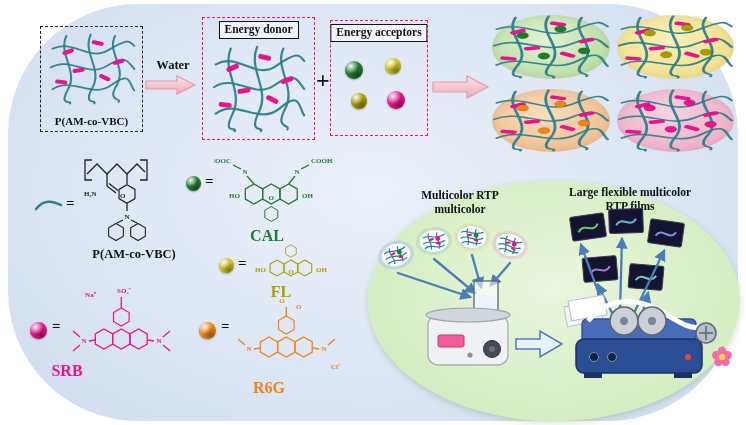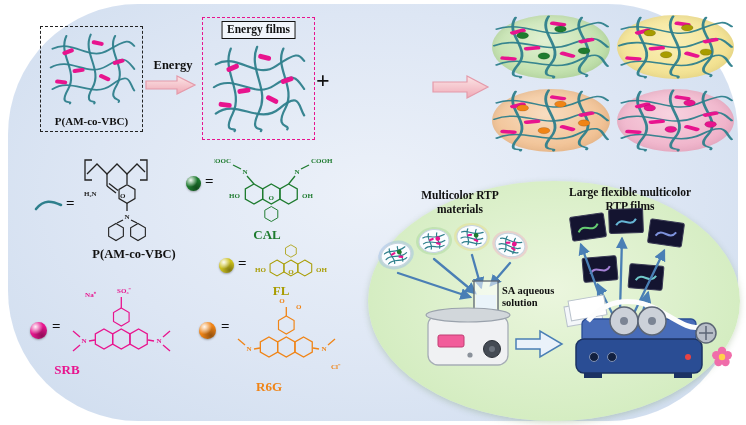--- a/index.html
+++ b/index.html
@@ -55,21 +55,21 @@
   .g4 { background: radial-gradient(ellipse at 45% 40%, #f7d3e0, #eeadc6 78%, #eaa0bc); }
   .g1 .dot { fill: var(--green); }
   .g2 .dot { fill: var(--olive); }
   .g3 .dot { fill: var(--orange); }
   .g4 .dot { fill: var(--magenta); }
   .dot { stroke: rgba(0,0,0,.25); stroke-width:.6; }
 
   .structure { position:absolute; }
   .structure path, .structure use, .structure polygon, .structure line { stroke:currentColor; fill:none; stroke-width:1.3; }
   .structure text { stroke:none; fill:currentColor; font-family:"Liberation Serif",serif; font-size:7px; font-weight:bold; }
-  .lbl { position:absolute; font-weight:bold; font-size:13px; text-align:center; }
+  .lbl { position:absolute; font-weight:bold; font-size:16px; text-align:center; }
   .lbl-polymer { font-size:12.5px; color:#111; }
   .lbl-cal { color:var(--green); }
   .lbl-fl  { color:var(--olive); }
   .lbl-srb { color:var(--magenta); }
   .lbl-r6g { color:var(--orange); }
 
   .process {
     position:absolute; left:368px; top:181px; width:372px; height:240px;
     border-radius:50%;
     background: radial-gradient(ellipse at 50% 45%, #ebf6de, #d5edc2 70%, #c7e6b2 100%);
@@ -142,40 +142,47 @@
     </defs>
   </svg>
 
   <div class="box-dashed-black" style="left:40px;top:26px;width:103px;height:106px">
     <svg style="position:absolute;left:8px;top:6px" width="87" height="72" viewBox="0 0 100 100" preserveAspectRatio="none">
       <use href="#net-rods" width="100" height="100"></use>
     </svg>
     <div class="box-label"><span>P(AM-</span><span class="it">co</span><span>-VBC)</span></div>
   </div>
 
-  <div class="water-label" style="left:147px;top:58px;width:52px">Energy</div>
+  <div class="water-label" style="left:147px;top:58px;width:52px">Water</div>
   <svg class="abs" style="left:145px;top:75px" width="52" height="20" viewBox="0 0 52 20">
     <defs>
       <linearGradient id="pinkgrad" x1="0" y1="0" x2="0" y2="1">
         <stop offset="0" stop-color="#fbe5e6"></stop>
           <stop offset="1" stop-color="#efa9b6"></stop>
       </linearGradient>
     </defs>
     <polygon class="arrow-pink" points="1,6 32,6 32,1 50,10 32,19 32,14 1,14"></polygon>
   </svg>
 
   <div class="box-dashed-magenta" style="left:202px;top:17px;width:113px;height:123px">
-    <div class="mini-title">Energy films</div>
+    <div class="mini-title">Energy donor</div>
     <svg style="position:absolute;left:9px;top:27px" width="94" height="88" viewBox="0 0 100 100" preserveAspectRatio="none">
       <use href="#net-rods" width="100" height="100"></use>
     </svg>
   </div>
 
   <div class="plus" style="left:316px;top:68px">+</div>
 
+  <div class="box-dashed-magenta" style="left:330px;top:20px;width:98px;height:116px">
+    <div class="mini-title">Energy acceptors</div>
+    <div class="sphere sp-green" style="left:14px;top:40px;width:18px;height:18px"></div>
+    <div class="sphere sp-yellow" style="left:54px;top:37px;width:16px;height:16px"></div>
+    <div class="sphere sp-olive" style="left:20px;top:72px;width:16px;height:16px"></div>
+    <div class="sphere sp-magenta" style="left:56px;top:70px;width:18px;height:18px"></div>
+  </div>
 
   <svg class="abs" style="left:432px;top:74px" width="58" height="26" viewBox="0 0 58 26">
     <polygon class="arrow-pink" points="1,8 35,8 35,2 56,13 35,24 35,18 1,18"></polygon>
   </svg>
 
   <div class="hydrogel g1" style="left:492px;top:15px;width:118px;height:64px">
     <svg viewBox="0 0 100 100" preserveAspectRatio="none">
       <use href="#net-rods" width="100" height="100"></use>
       <circle class="dot" cx="26" cy="32" r="5"></circle>
         <circle class="dot" cx="58" cy="22" r="5"></circle>
@@ -305,23 +312,22 @@
     <path d="M21,60 L27,59"></path>
       <path d="M12,56 L5,50"></path>
     <text x="91" y="62" text-anchor="middle">N</text>
     <path d="M86,60 L80,59"></path>
       <path d="M95,56 L102,50"></path>
     <text x="98" y="80" text-anchor="start">Cl⁻</text>
   </svg>
   <div class="lbl lbl-r6g" style="left:244px;top:379px;width:50px">R6G</div>
 
   <div class="process">
-    <div class="ptitle" style="left:44px;top:8px;width:96px">Multicolor RTP materials</div>
+    <div class="ptitle" style="left:44px;top:8px;width:96px">Multicolor RTP multicolor</div>
     <div class="ptitle" style="left:192px;top:5px;width:140px">Large flexible multicolor RTP films</div>
-    <div class="plabel" style="left:134px;top:104px;width:76px">SA aqueous solution</div>
 
     <svg class="process-art" viewBox="0 0 372 240">
       <defs>
         <marker id="arr" viewBox="0 0 10 10" refX="8" refY="5" markerWidth="5.2" markerHeight="5.2" orient="auto-start-reverse">
           <path d="M0,0 L10,5 L0,10 z" fill="#4a7fb5"></path>
         </marker>
       </defs>
 
       <g>
         <g transform="translate(28,74) rotate(-16)">

